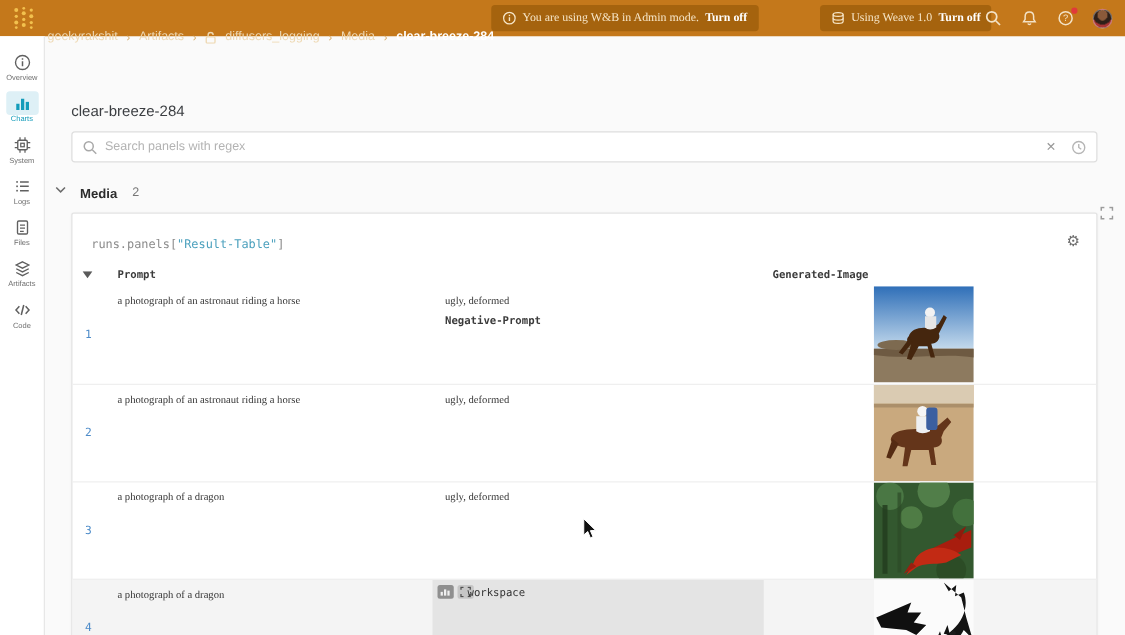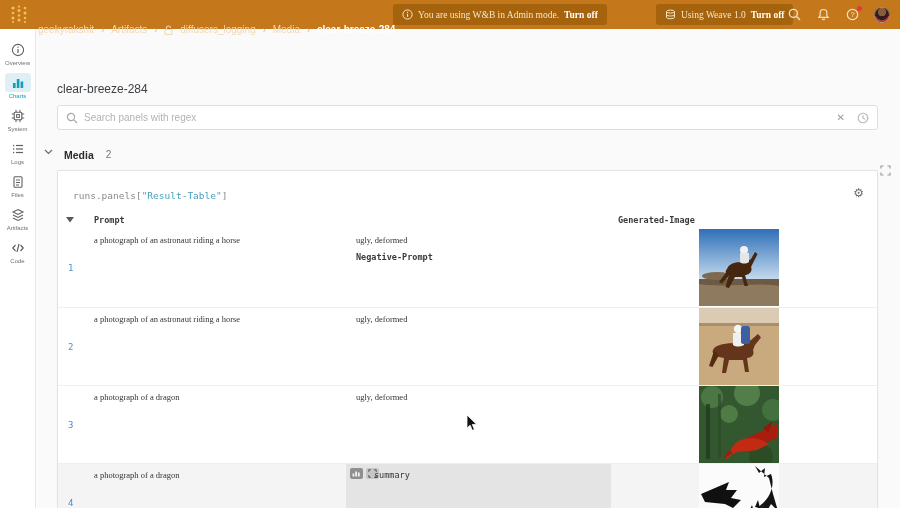--- a/index.html
+++ b/index.html
@@ -384,21 +384,21 @@
               <svg width="9" height="9" viewBox="0 0 9 9">
                   <g fill="none" stroke="#4f4f4f" stroke-width="1">
                     <polyline points="0.8,2.8 0.8,0.8 2.8,0.8"></polyline>
                     <polyline points="6.2,0.8 8.2,0.8 8.2,2.8"></polyline>
                     <polyline points="8.2,6.2 8.2,8.2 6.2,8.2"></polyline>
                     <polyline points="2.8,8.2 0.8,8.2 0.8,6.2"></polyline>
                   </g>
                 </svg>
             </span>
           </div>
-          <span class="hover-neg">summary</span>
+          <span class="hover-neg">workspace</span>
           <svg class="gen-img" viewBox="0 0 80 77" preserveAspectRatio="none">
             <rect width="80" height="77" fill="#fbfbfb"></rect>
             <path d="M2,30 L30,18 L27,26 L38,26 L32,34 L42,36 L34,44 L26,40 L6,38 Z" fill="#101010"></path>
             <path d="M56,2 L60,9 L66,4 L65,13 L72,10 C76,20 72,32 63,40 C54,48 44,54 34,57 L18,74 L38,63 C52,60 66,52 72,40 L79,47 L74,30 L70,14 Z" fill="#141414"></path>
             <path d="M63,40 C56,50 46,56 36,58 L30,66 L44,60 C54,57 62,50 66,42 Z" fill="#1c1c1c"></path>
             <g fill="#101010">
                 <polygon points="44,52 47,45 49,52"></polygon>
                 <polygon points="50,48 53,41 55,48"></polygon>
                 <polygon points="56,43 59,36 61,44"></polygon>
               </g>

